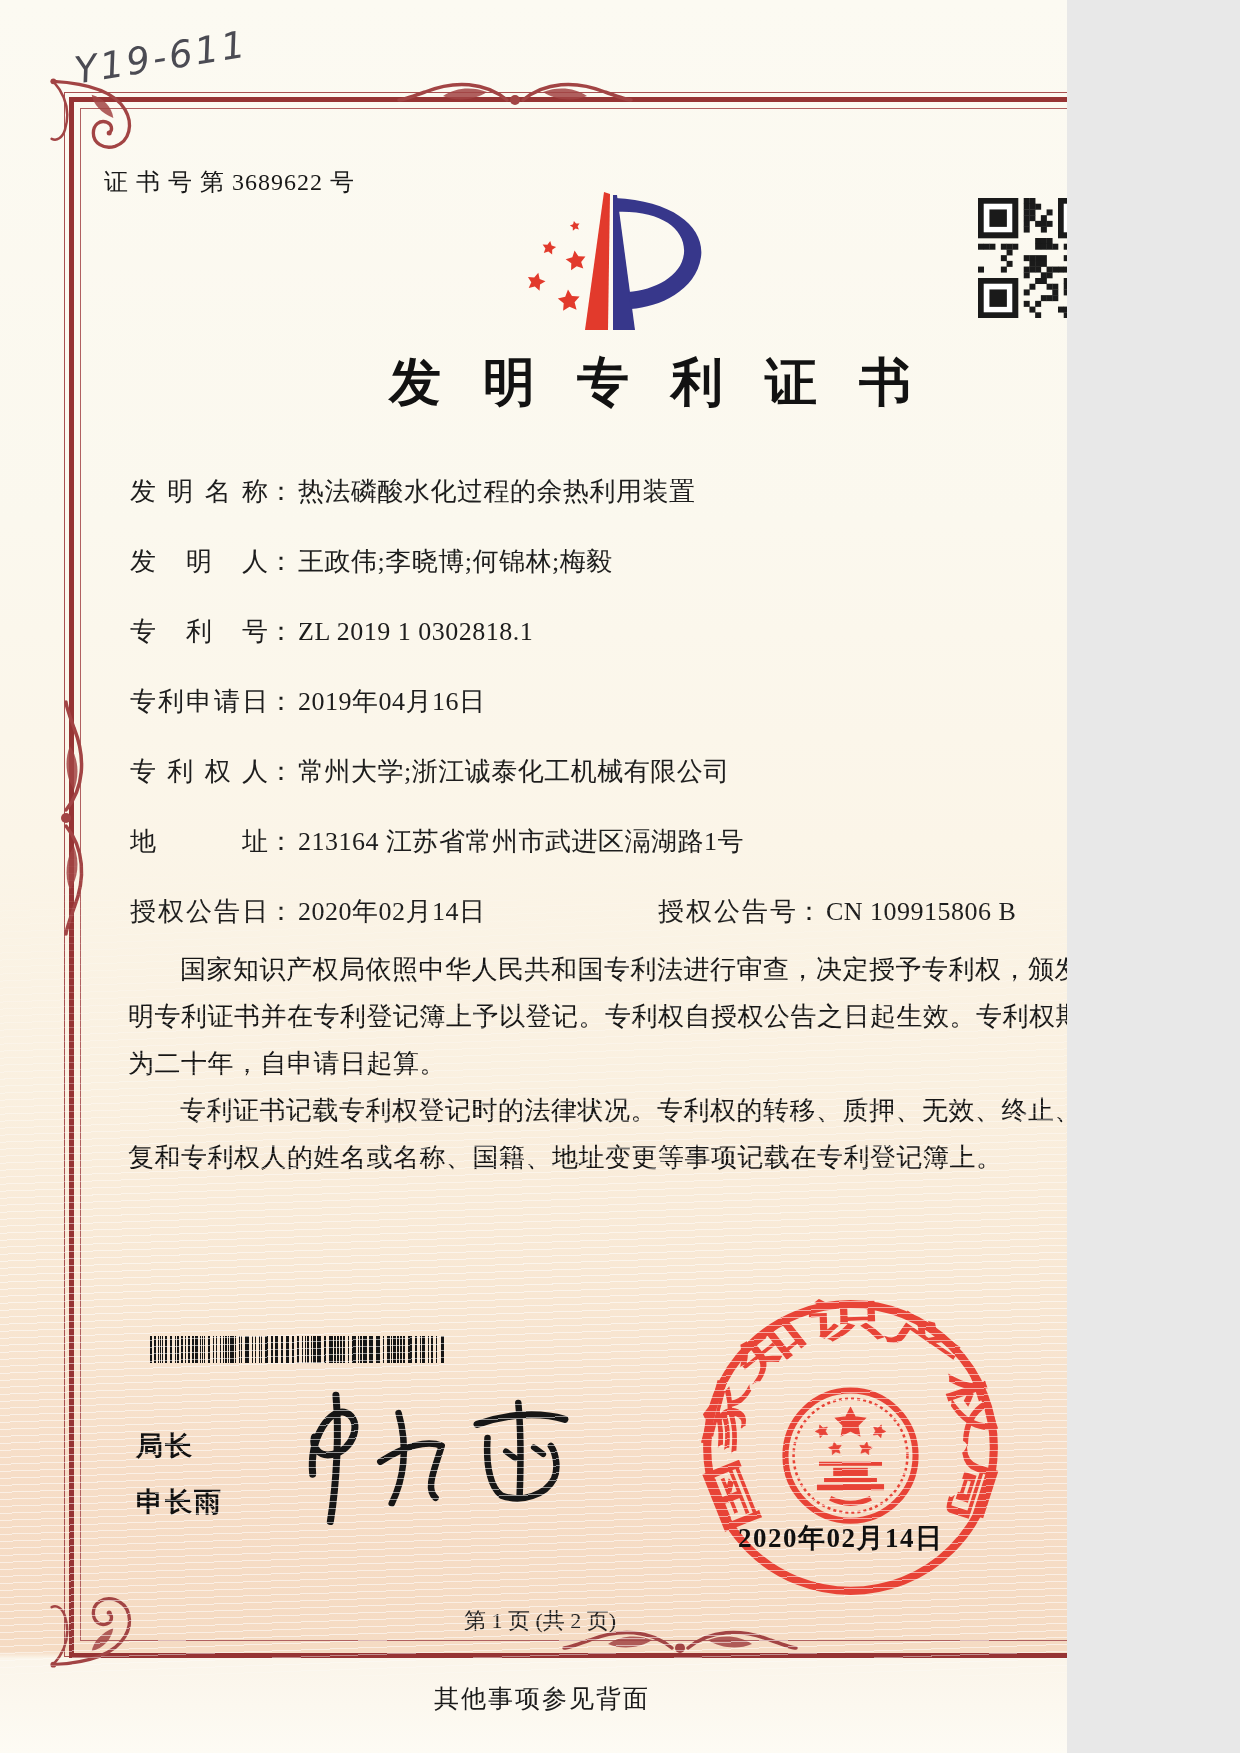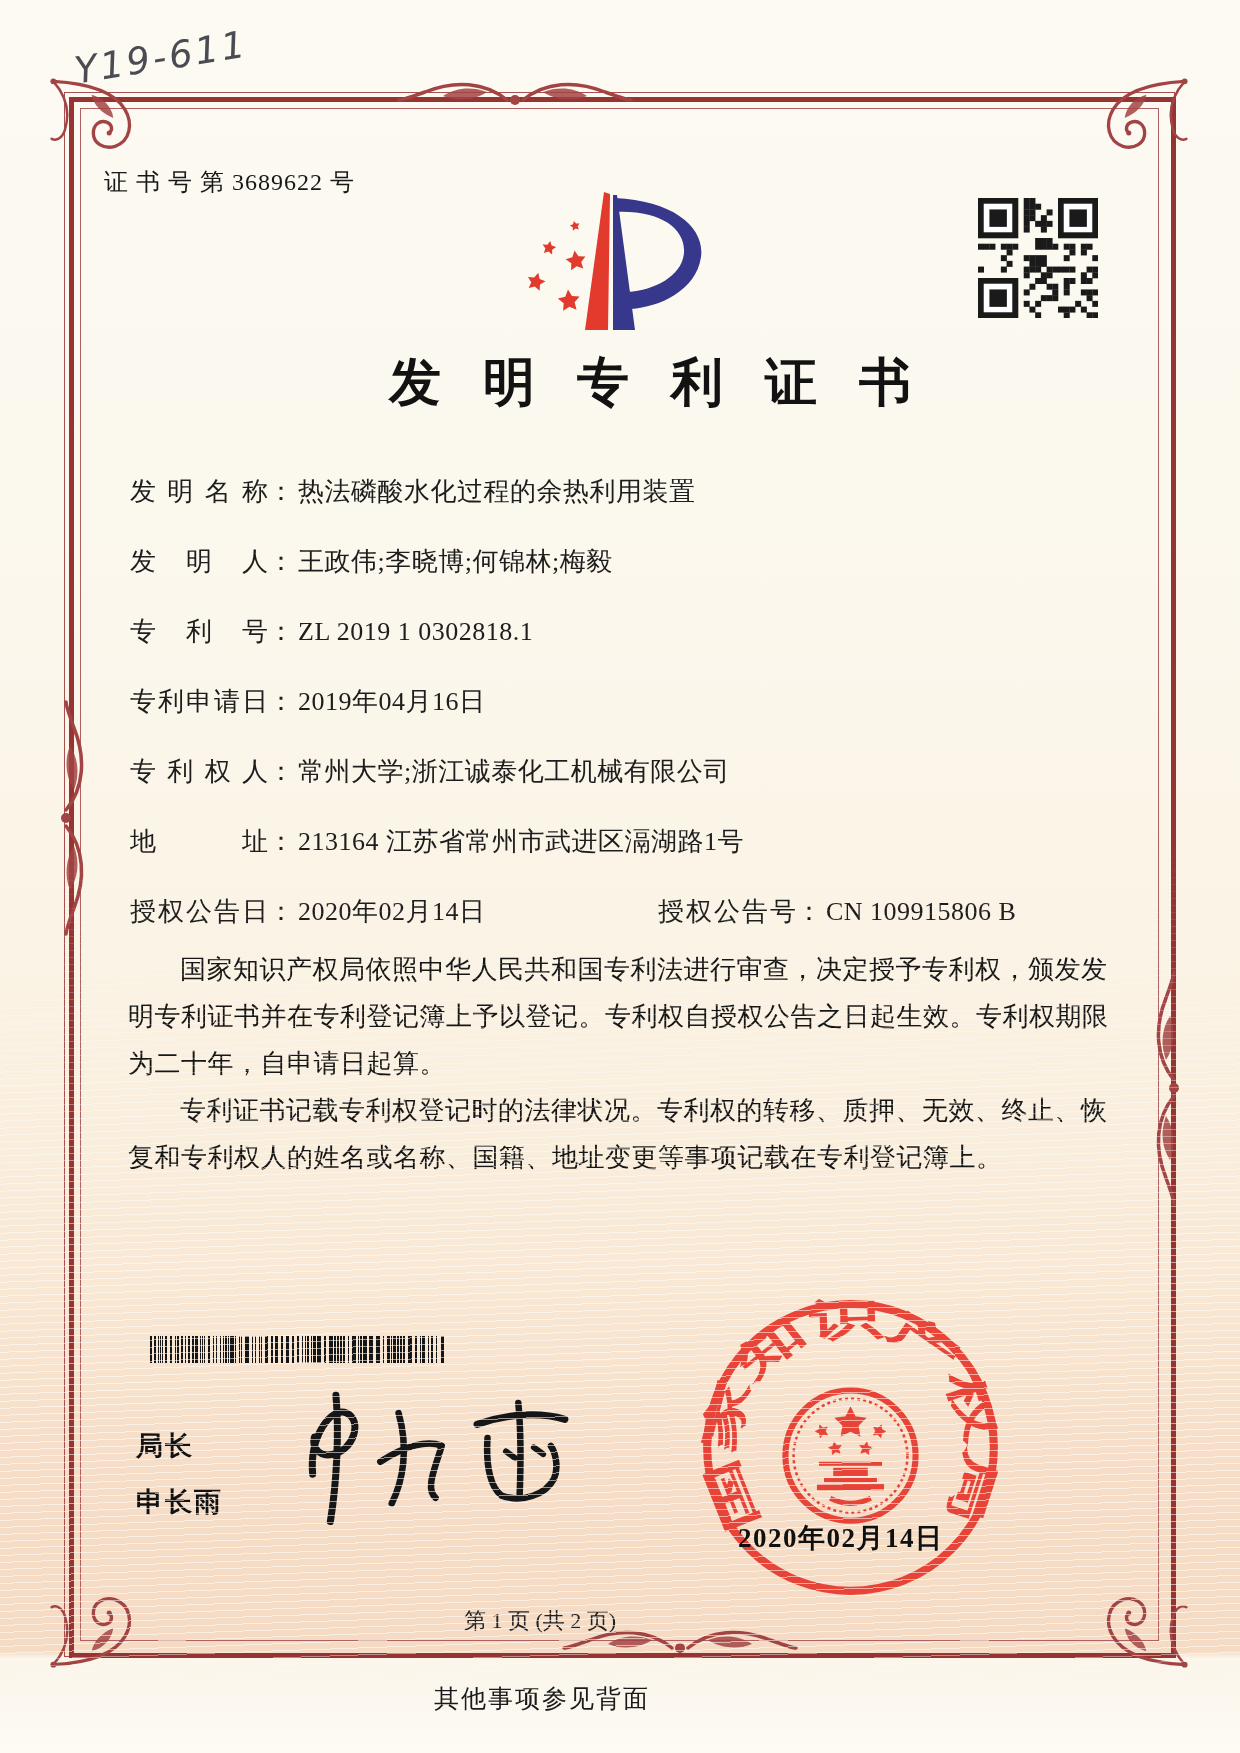--- a/index.html
+++ b/index.html
@@ -1,18 +1,18 @@
 <!DOCTYPE html>
 <html><head>
 <meta charset="utf-8">
 <style>
   html,body{margin:0;padding:0;}
   body{background:#e8e8e8;}
   .page{
-    position:relative;width:1240px;height:1753px;overflow:hidden;
+    position:relative;width:1067px;height:1753px;overflow:hidden;
     font-family:"Liberation Serif",serif;color:#1c1c1c;
     background:linear-gradient(180deg,
       #fcfaf2 0%,#fbf8ee 30%,#fbf5e8 48%,#faf0e0 62%,
       #f8e7d3 74%,#f6ddc7 84%,#f5dbc3 94.2%,
       #fbf5ea 94.6%,#fdfbf4 100%);
   }
   
   .texture{
     position:absolute;inset:0;pointer-events:none;
     background:repeating-linear-gradient(178deg,rgba(255,255,255,.55) 0 1px,rgba(255,255,255,0) 1px 7px);

